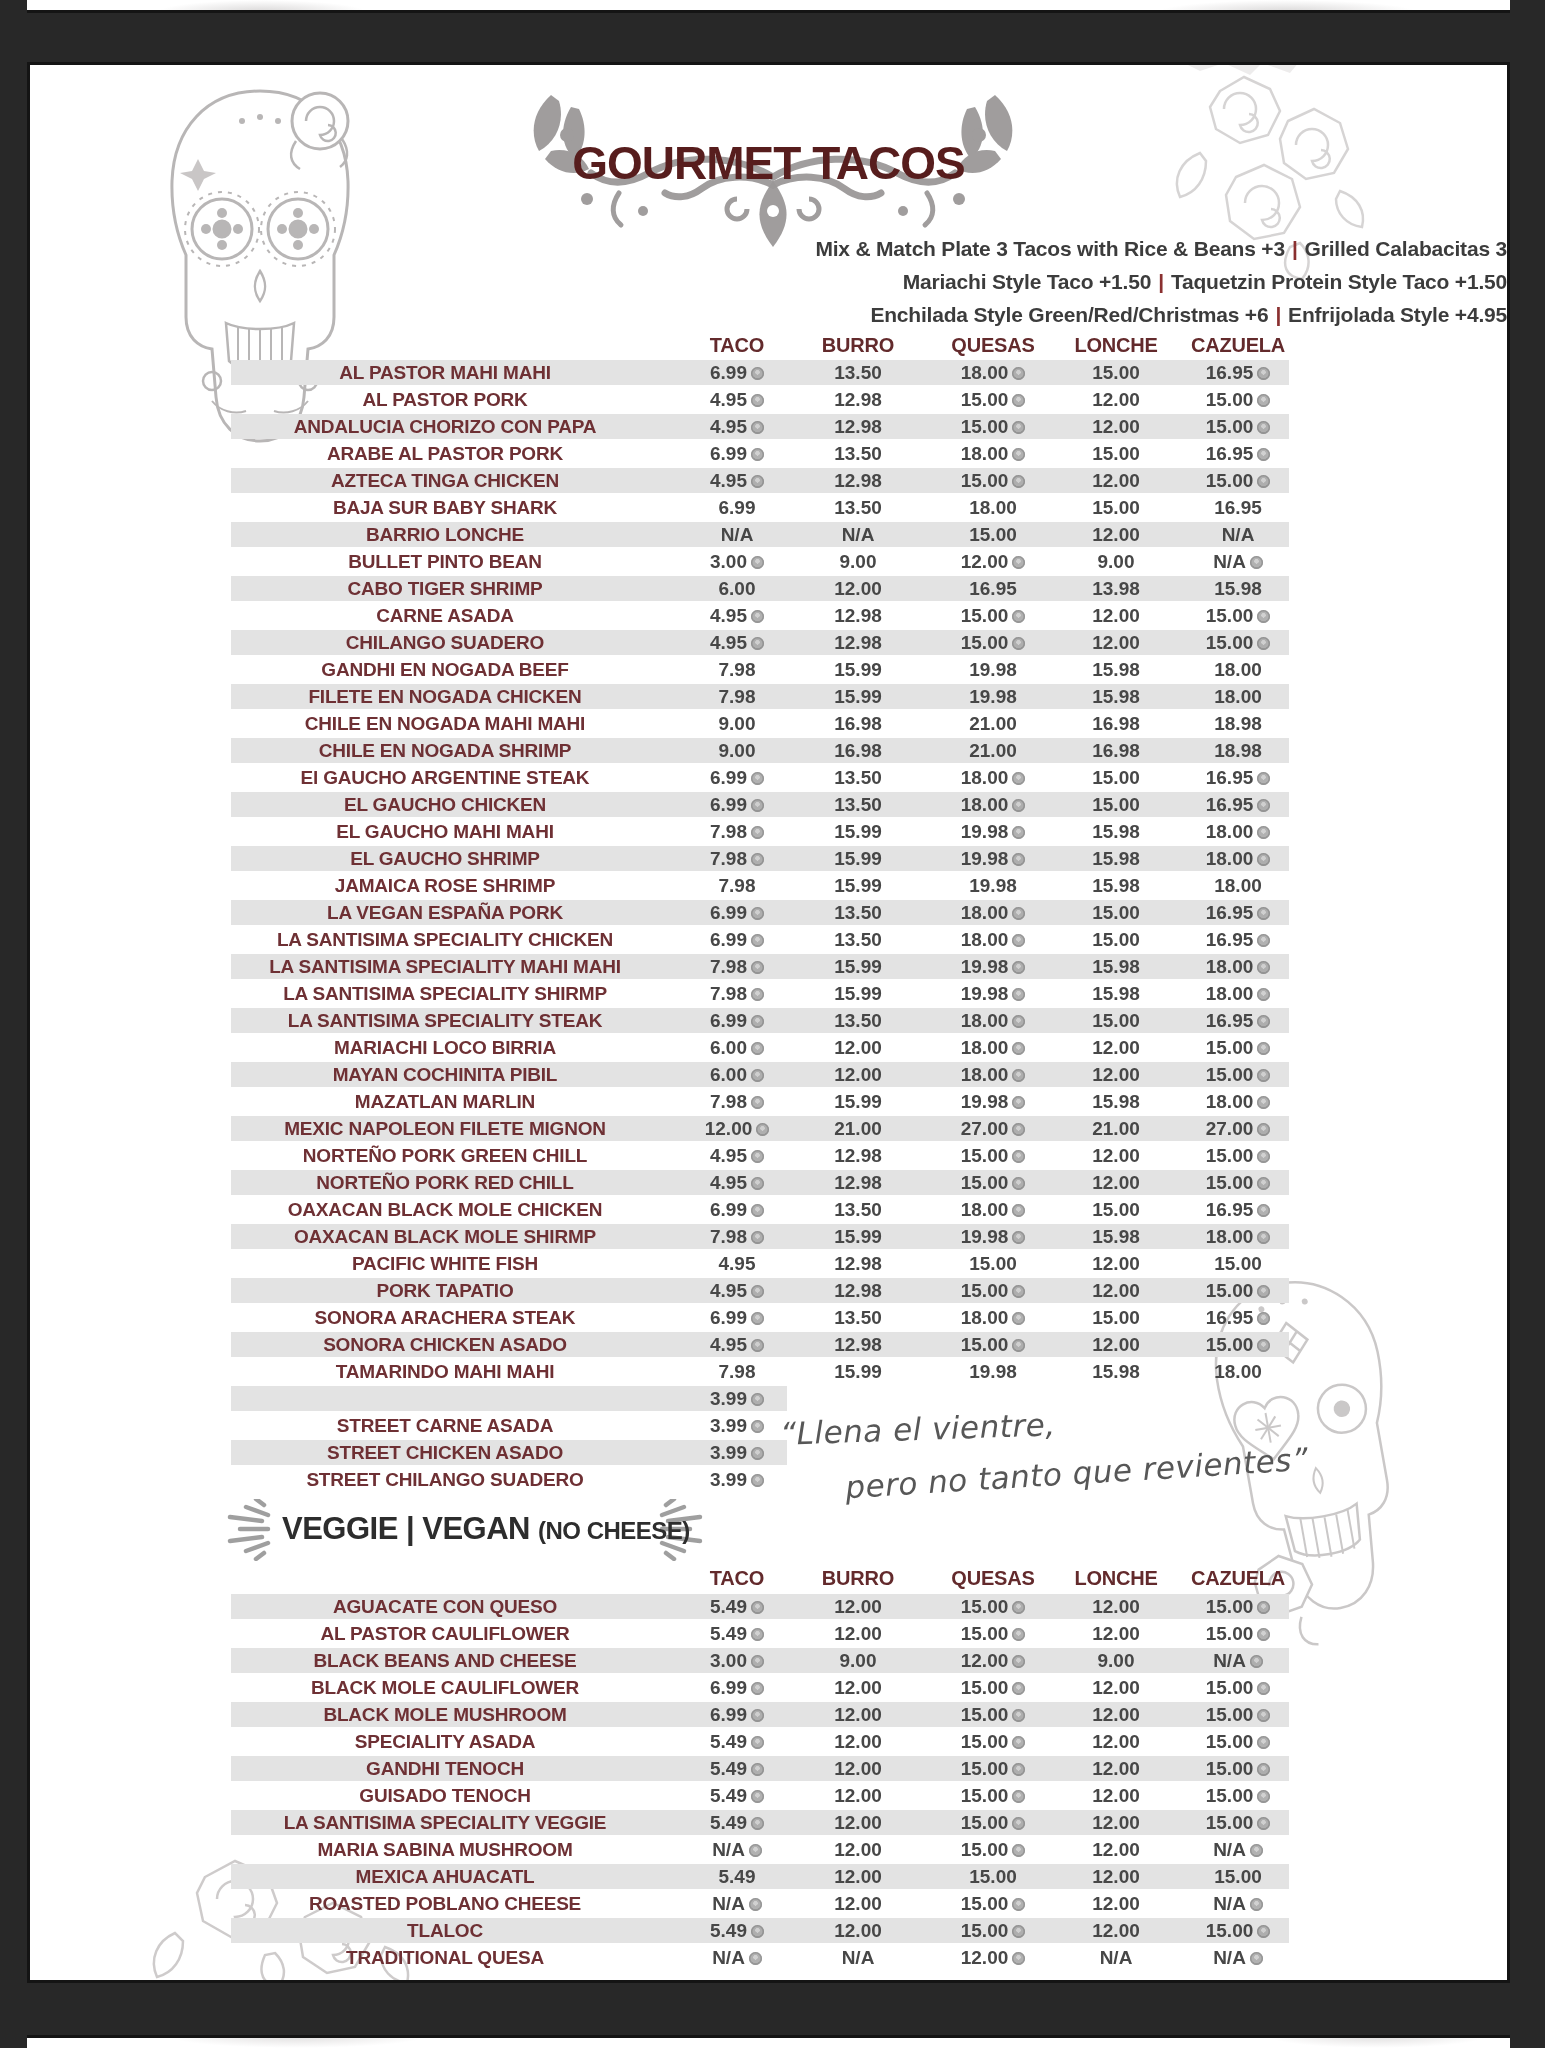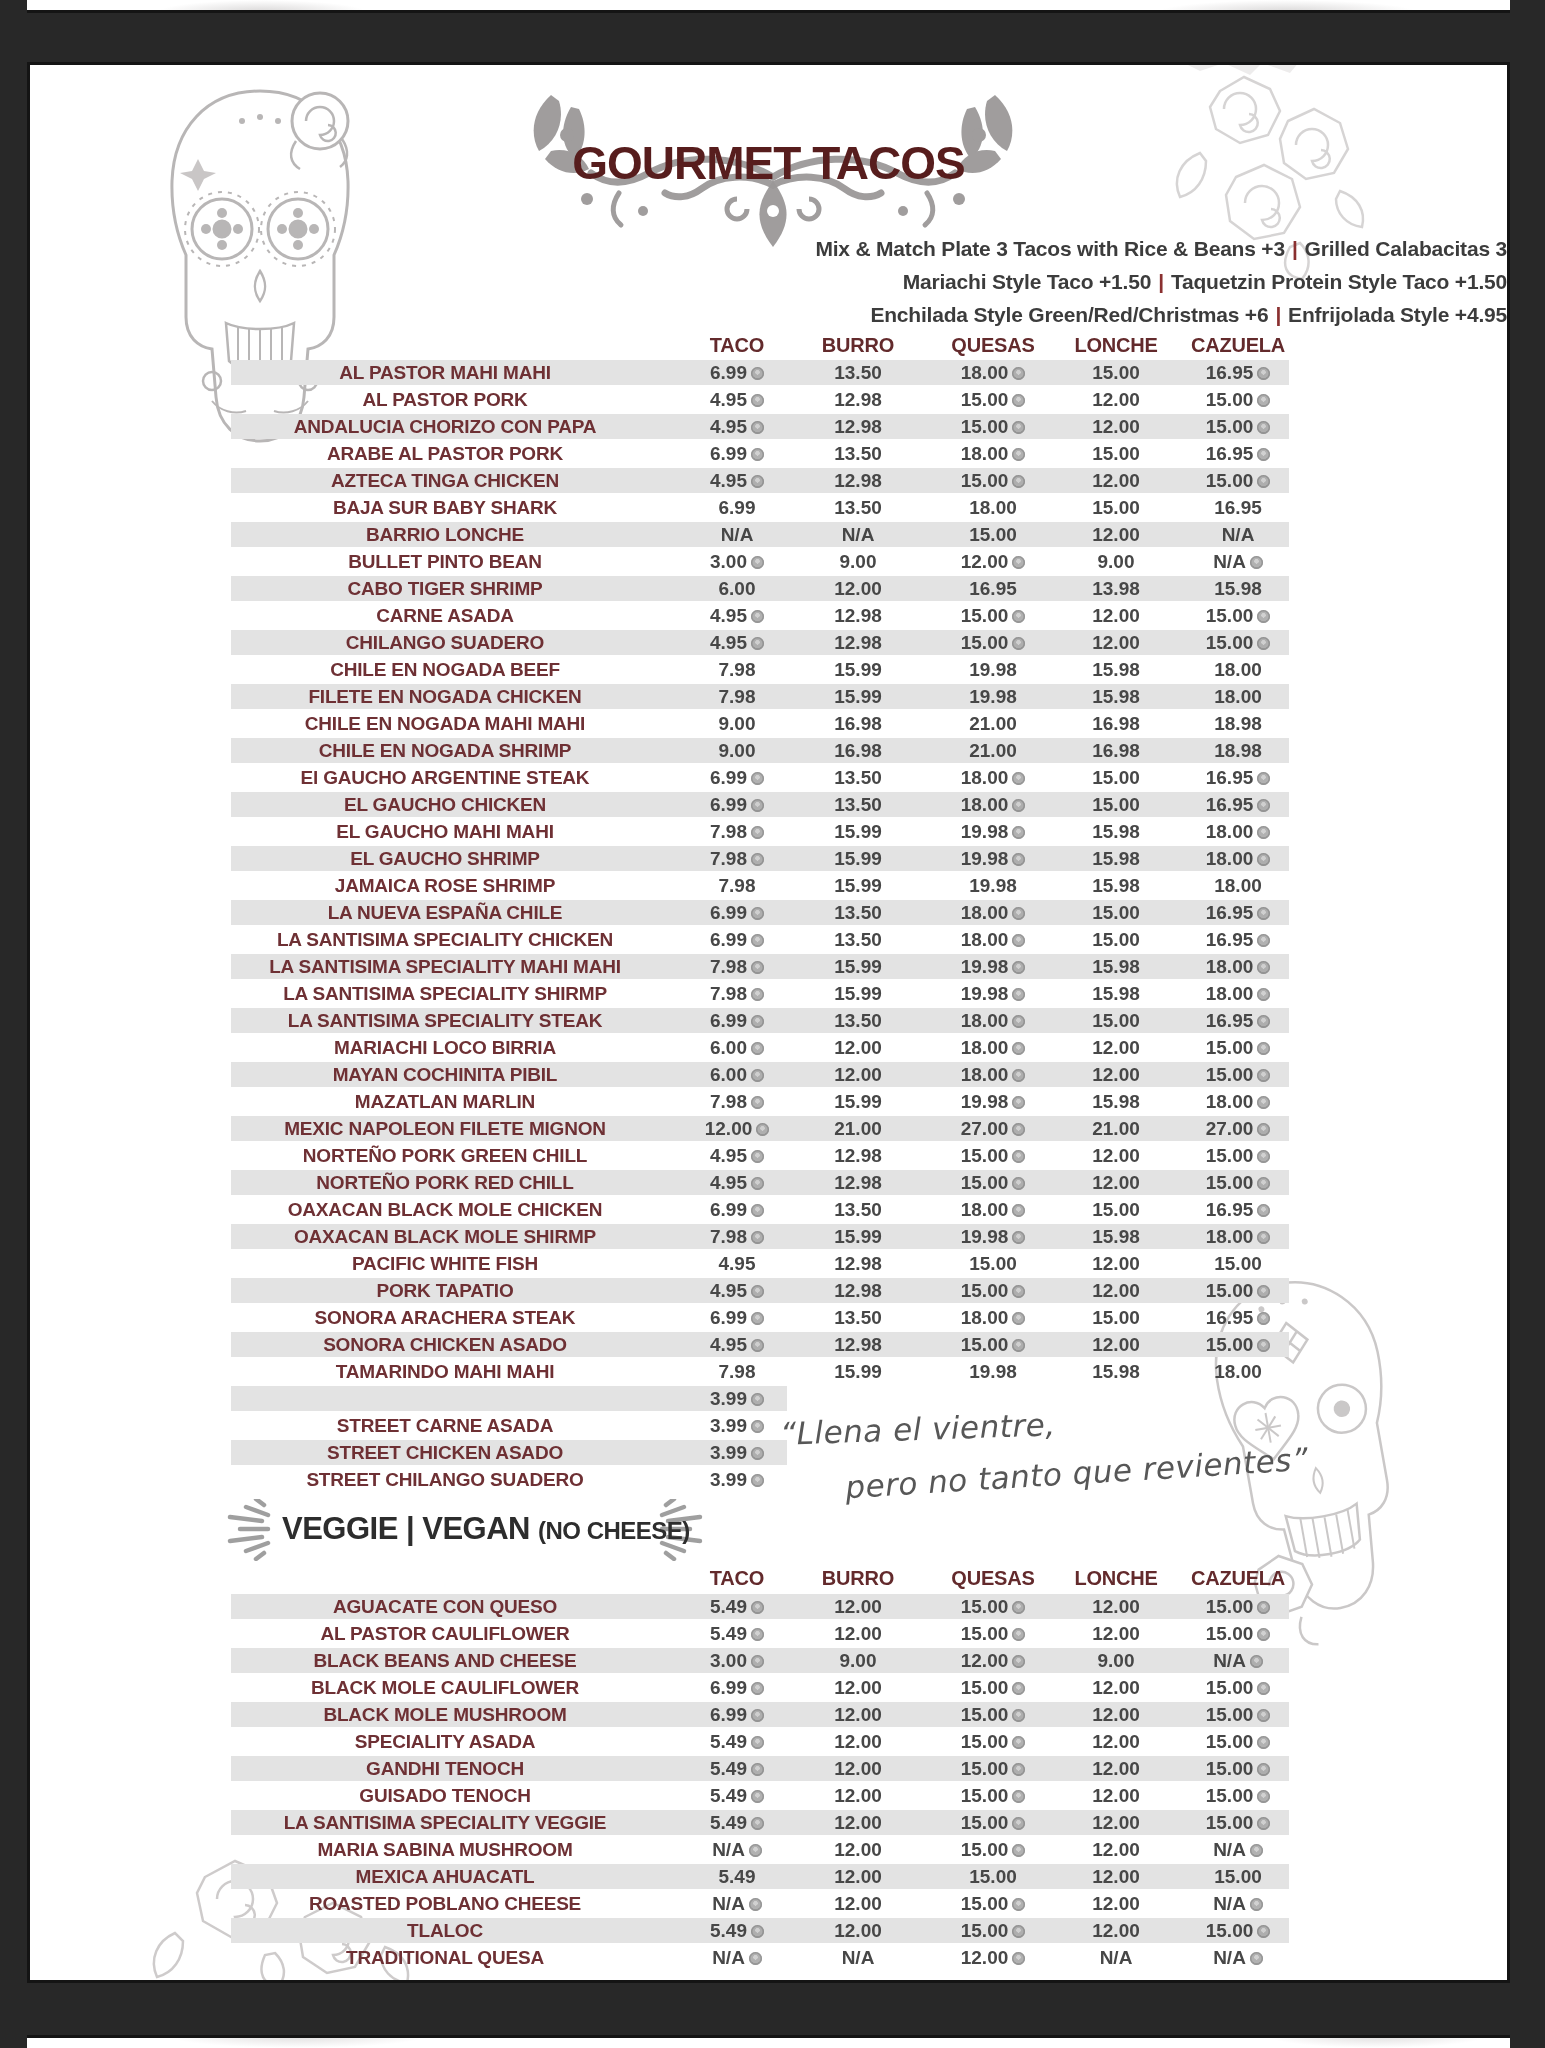--- a/index.html
+++ b/index.html
@@ -335,21 +335,21 @@
         <div class="band"></div>
         <div class="c c-name">CHILANGO SUADERO</div>
         <div class="c c-price" style="left: 632px;"><span>4.95</span><span class="badge"></span></div>
         <div class="c c-price" style="left: 753px;"><span>12.98</span></div>
         <div class="c c-price" style="left: 888px;"><span>15.00</span><span class="badge"></span></div>
         <div class="c c-price" style="left: 1011px;"><span>12.00</span></div>
         <div class="c c-price" style="left: 1133px;"><span>15.00</span><span class="badge"></span></div>
       </div>
       <div class="row">
         <div class="band"></div>
-        <div class="c c-name">CHILE EN NOGADA BEEF</div>
+        <div class="c c-name">GANDHI EN NOGADA BEEF</div>
         <div class="c c-price" style="left: 632px;"><span>7.98</span></div>
         <div class="c c-price" style="left: 753px;"><span>15.99</span></div>
         <div class="c c-price" style="left: 888px;"><span>19.98</span></div>
         <div class="c c-price" style="left: 1011px;"><span>15.98</span></div>
         <div class="c c-price" style="left: 1133px;"><span>18.00</span></div>
       </div>
       <div class="row striped">
         <div class="band"></div>
         <div class="c c-name">FILETE EN NOGADA CHICKEN</div>
         <div class="c c-price" style="left: 632px;"><span>7.98</span></div>
@@ -416,21 +416,21 @@
         <div class="band"></div>
         <div class="c c-name">JAMAICA ROSE SHRIMP</div>
         <div class="c c-price" style="left: 632px;"><span>7.98</span></div>
         <div class="c c-price" style="left: 753px;"><span>15.99</span></div>
         <div class="c c-price" style="left: 888px;"><span>19.98</span></div>
         <div class="c c-price" style="left: 1011px;"><span>15.98</span></div>
         <div class="c c-price" style="left: 1133px;"><span>18.00</span></div>
       </div>
       <div class="row striped">
         <div class="band"></div>
-        <div class="c c-name">LA NUEVA ESPAÑA CHILE</div>
+        <div class="c c-name">LA VEGAN ESPAÑA PORK</div>
         <div class="c c-price" style="left: 632px;"><span>6.99</span><span class="badge"></span></div>
         <div class="c c-price" style="left: 753px;"><span>13.50</span></div>
         <div class="c c-price" style="left: 888px;"><span>18.00</span><span class="badge"></span></div>
         <div class="c c-price" style="left: 1011px;"><span>15.00</span></div>
         <div class="c c-price" style="left: 1133px;"><span>16.95</span><span class="badge"></span></div>
       </div>
       <div class="row">
         <div class="band"></div>
         <div class="c c-name">LA SANTISIMA SPECIALITY CHICKEN</div>
         <div class="c c-price" style="left: 632px;"><span>6.99</span><span class="badge"></span></div>

